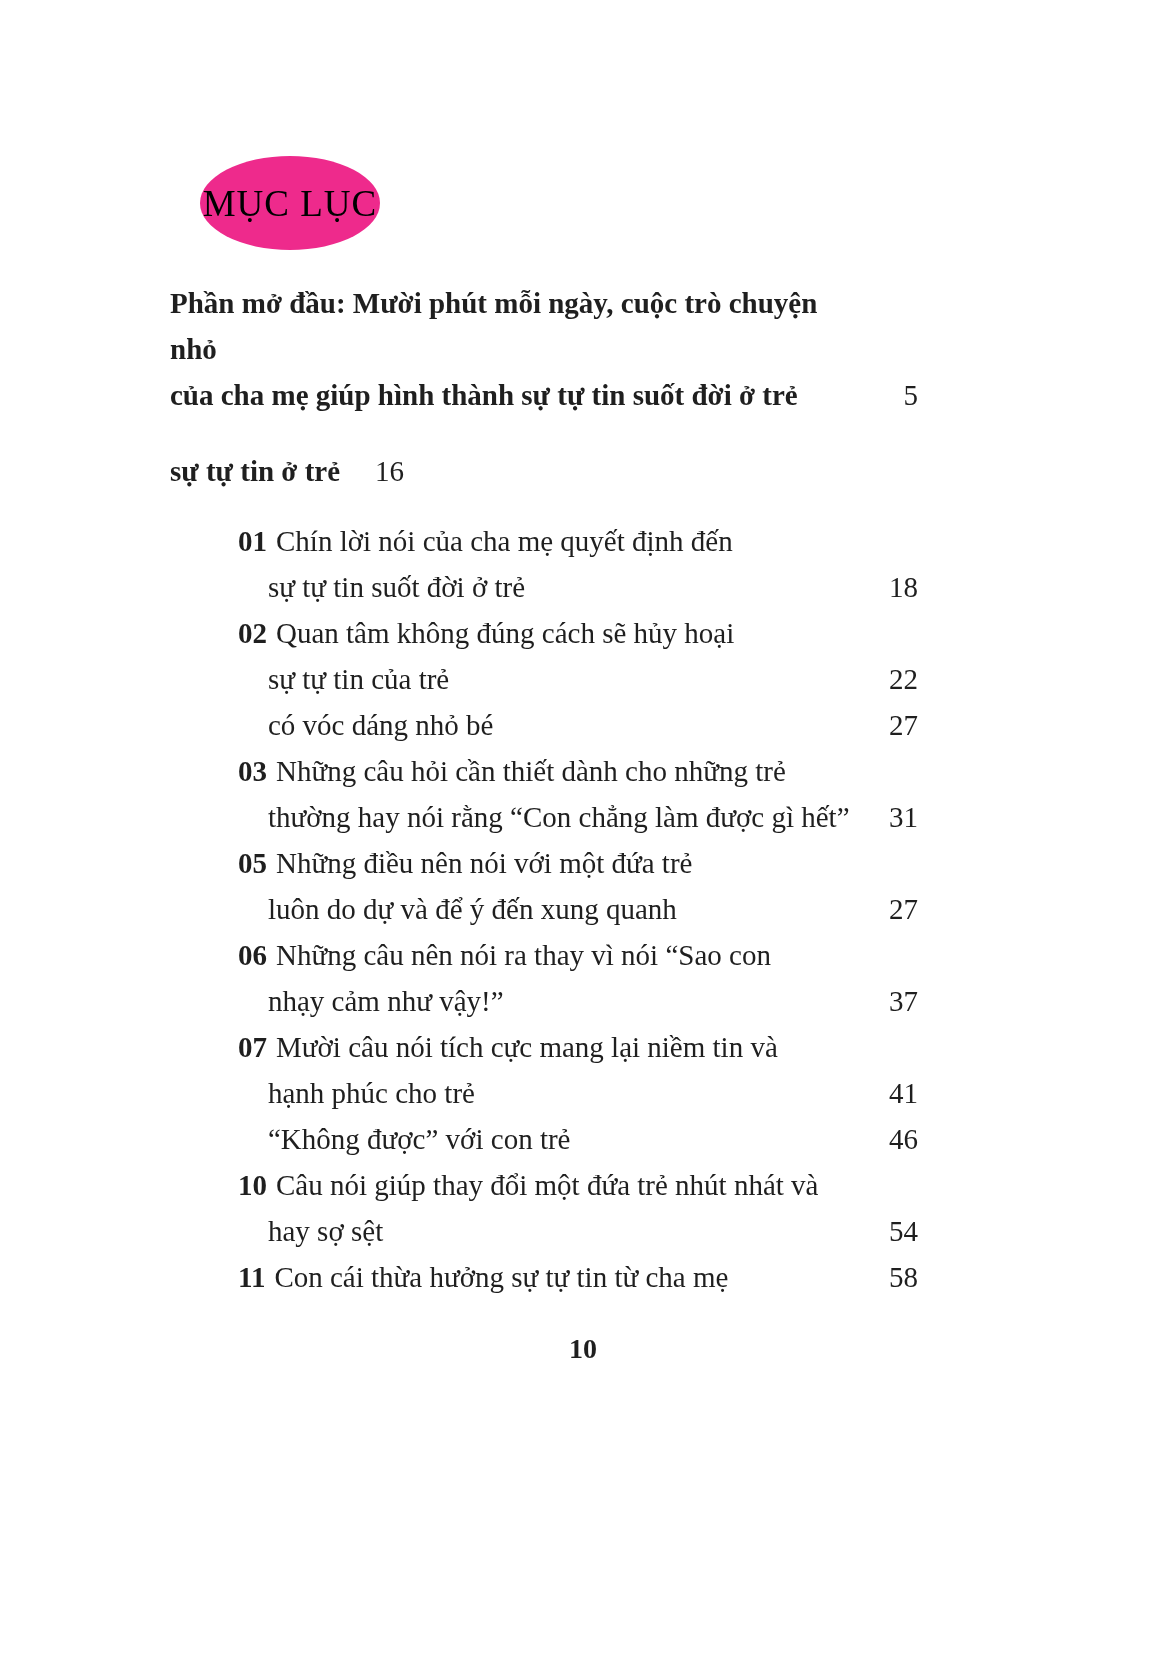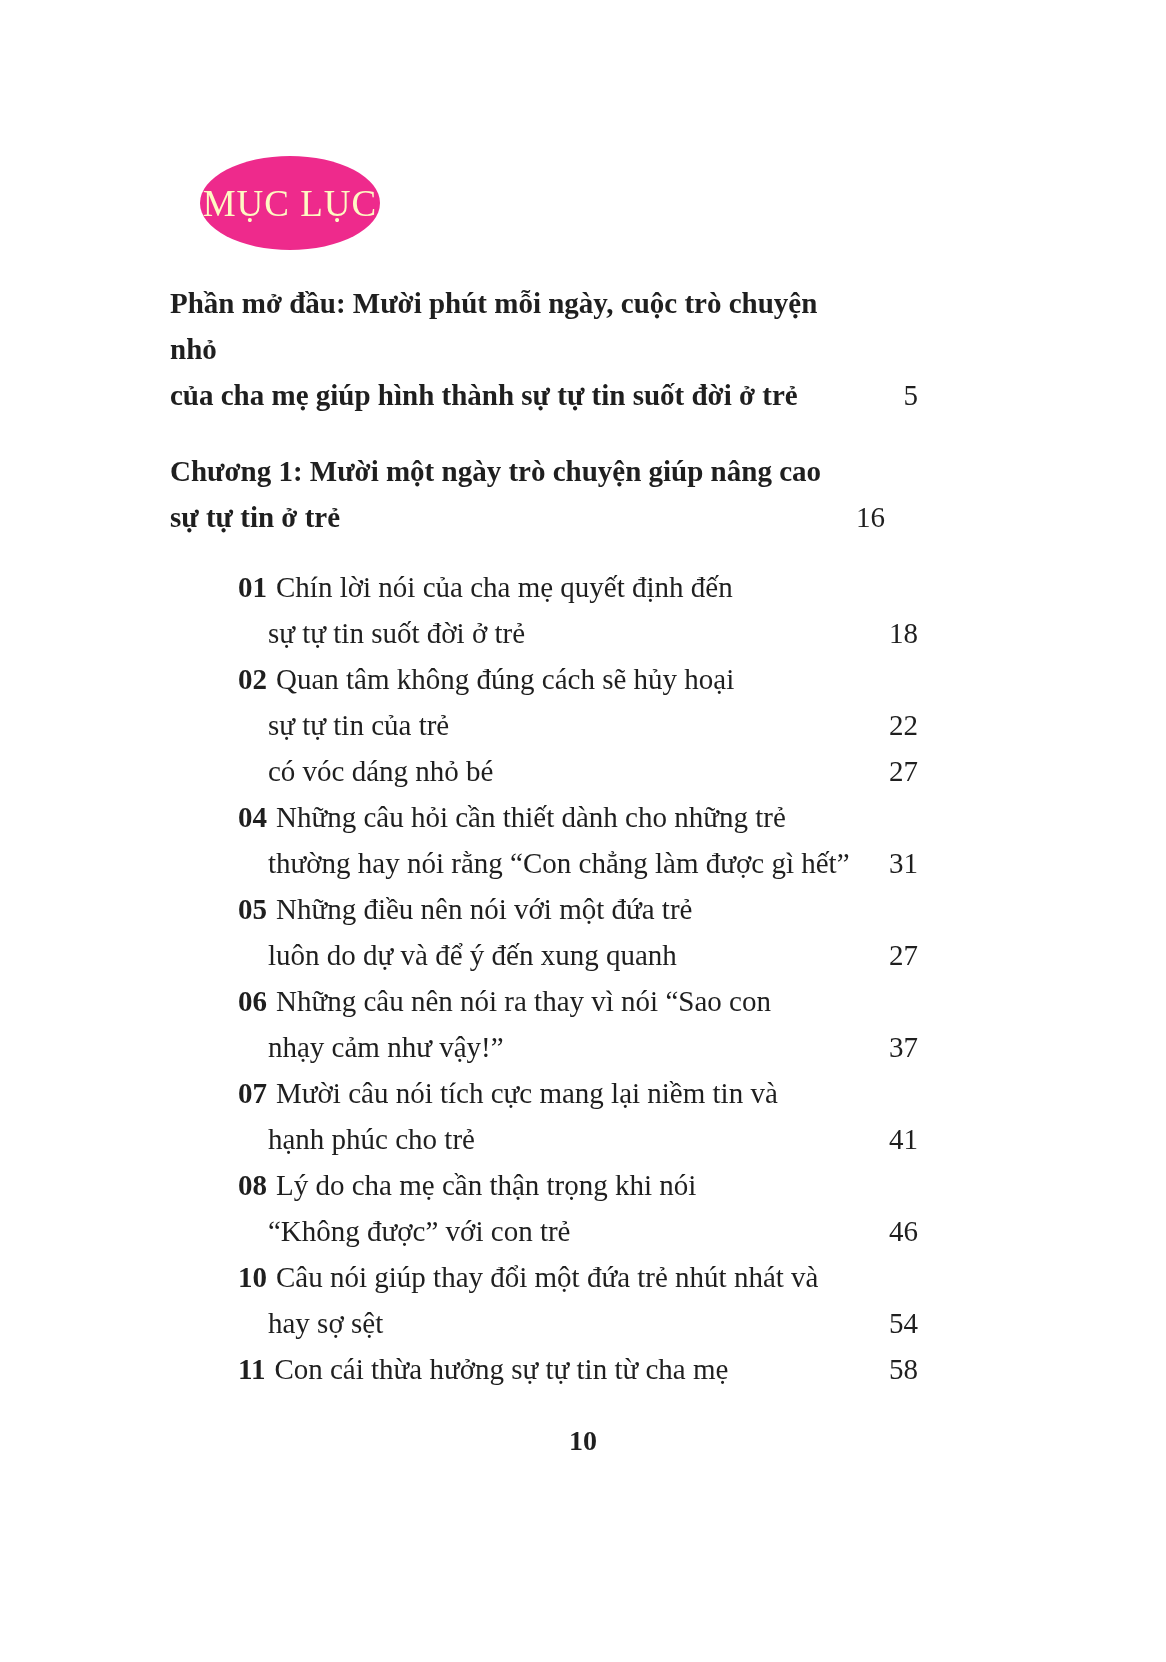--- a/index.html
+++ b/index.html
@@ -19,21 +19,21 @@
     margin-left: 200px;
     width: 180px;
     height: 94px;
     border-radius: 50%;
     background: #EE2A8C;
     display: flex;
     align-items: center;
     justify-content: center;
   }
   .badge-text {
-    color: #fef9c3;
+    color: #000000;
     font-size: 37px;
     letter-spacing: 1px;
     white-space: nowrap;
   }
   .content {
     margin-left: 170px;
     margin-right: 248px; 
   }
   .head-block {
     display: flex;
@@ -83,21 +83,20 @@
     <div class="head-block">
       <div class="head-lines">
         <div>Phần mở đầu: Mười phút mỗi ngày, cuộc trò chuyện nhỏ</div>
         <div>của cha mẹ giúp hình thành sự tự tin suốt đời ở trẻ</div>
       </div>
       <div class="pagenum">5</div>
     </div>
 
     <div class="head-block">
       <div class="head-lines">
-        <div>Chương 1: Mười một ngày trò chuyện giúp nâng cao</div>
         <div>sự tự tin ở trẻ</div>
       </div>
       <div class="pagenum">16</div>
     </div>
 
     <div class="entries">
 
       <div class="entry">
         <div class="entry-body">
           <div class="entry-line first"><span class="entry-num">01</span><span>Chín lời nói của cha mẹ quyết định đến</span></div>
@@ -116,21 +115,21 @@
 
       <div class="entry">
         <div class="entry-body">
           <div class="entry-line cont">có vóc dáng nhỏ bé</div>
         </div>
         <div class="pagenum">27</div>
       </div>
 
       <div class="entry">
         <div class="entry-body">
-          <div class="entry-line first"><span class="entry-num">04</span><span>Những câu hỏi cần thiết dành cho những trẻ</span></div>
+          <div class="entry-line first"><span class="entry-num">03</span><span>Những câu hỏi cần thiết dành cho những trẻ</span></div>
           <div class="entry-line cont">thường hay nói rằng “Con chẳng làm được gì hết”</div>
         </div>
         <div class="pagenum">31</div>
       </div>
 
       <div class="entry">
         <div class="entry-body">
           <div class="entry-line first"><span class="entry-num">05</span><span>Những điều nên nói với một đứa trẻ</span></div>
           <div class="entry-line cont">luôn do dự và để ý đến xung quanh</div>
         </div>
@@ -148,21 +147,20 @@
       <div class="entry">
         <div class="entry-body">
           <div class="entry-line first"><span class="entry-num">07</span><span>Mười câu nói tích cực mang lại niềm tin và</span></div>
           <div class="entry-line cont">hạnh phúc cho trẻ</div>
         </div>
         <div class="pagenum">41</div>
       </div>
 
       <div class="entry">
         <div class="entry-body">
-          <div class="entry-line first"><span class="entry-num">08</span><span>Lý do cha mẹ cần thận trọng khi nói</span></div>
           <div class="entry-line cont">“Không được” với con trẻ</div>
         </div>
         <div class="pagenum">46</div>
       </div>
 
 
       <div class="entry">
         <div class="entry-body">
           <div class="entry-line first"><span class="entry-num">10</span><span>Câu nói giúp thay đổi một đứa trẻ nhút nhát và</span></div>
           <div class="entry-line cont">hay sợ sệt</div>

